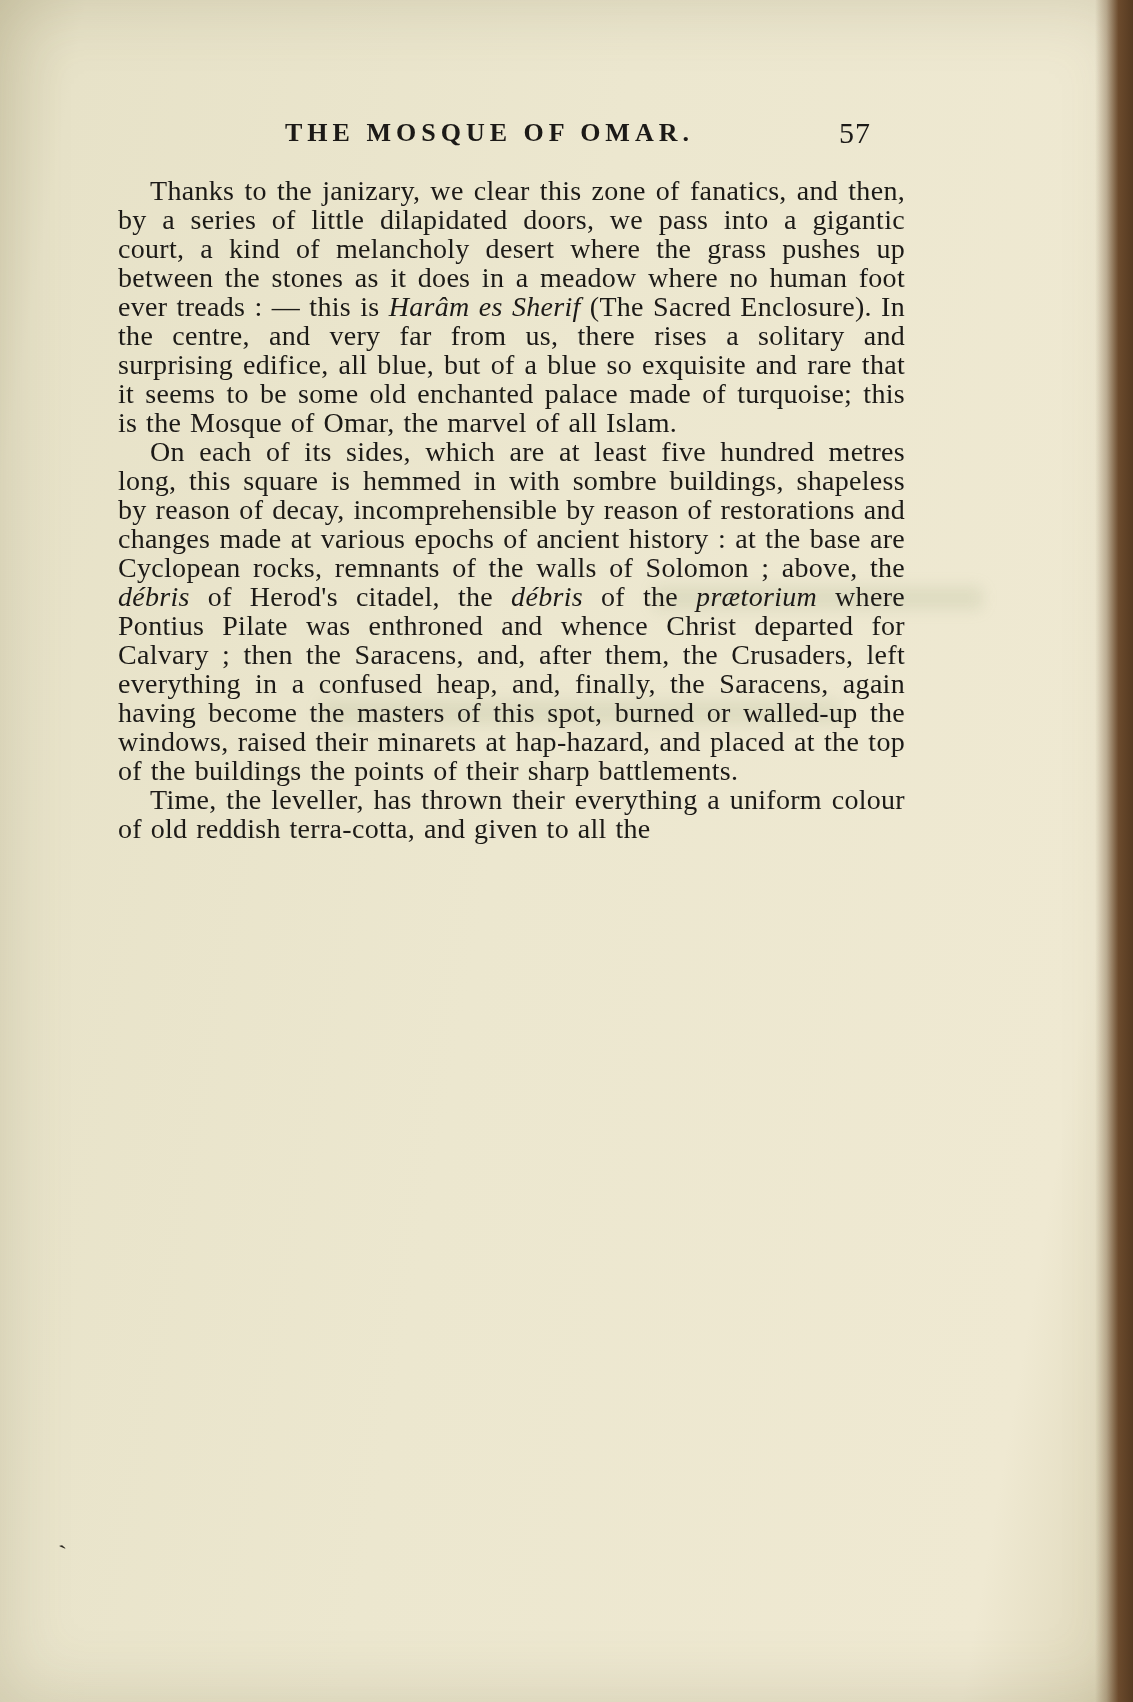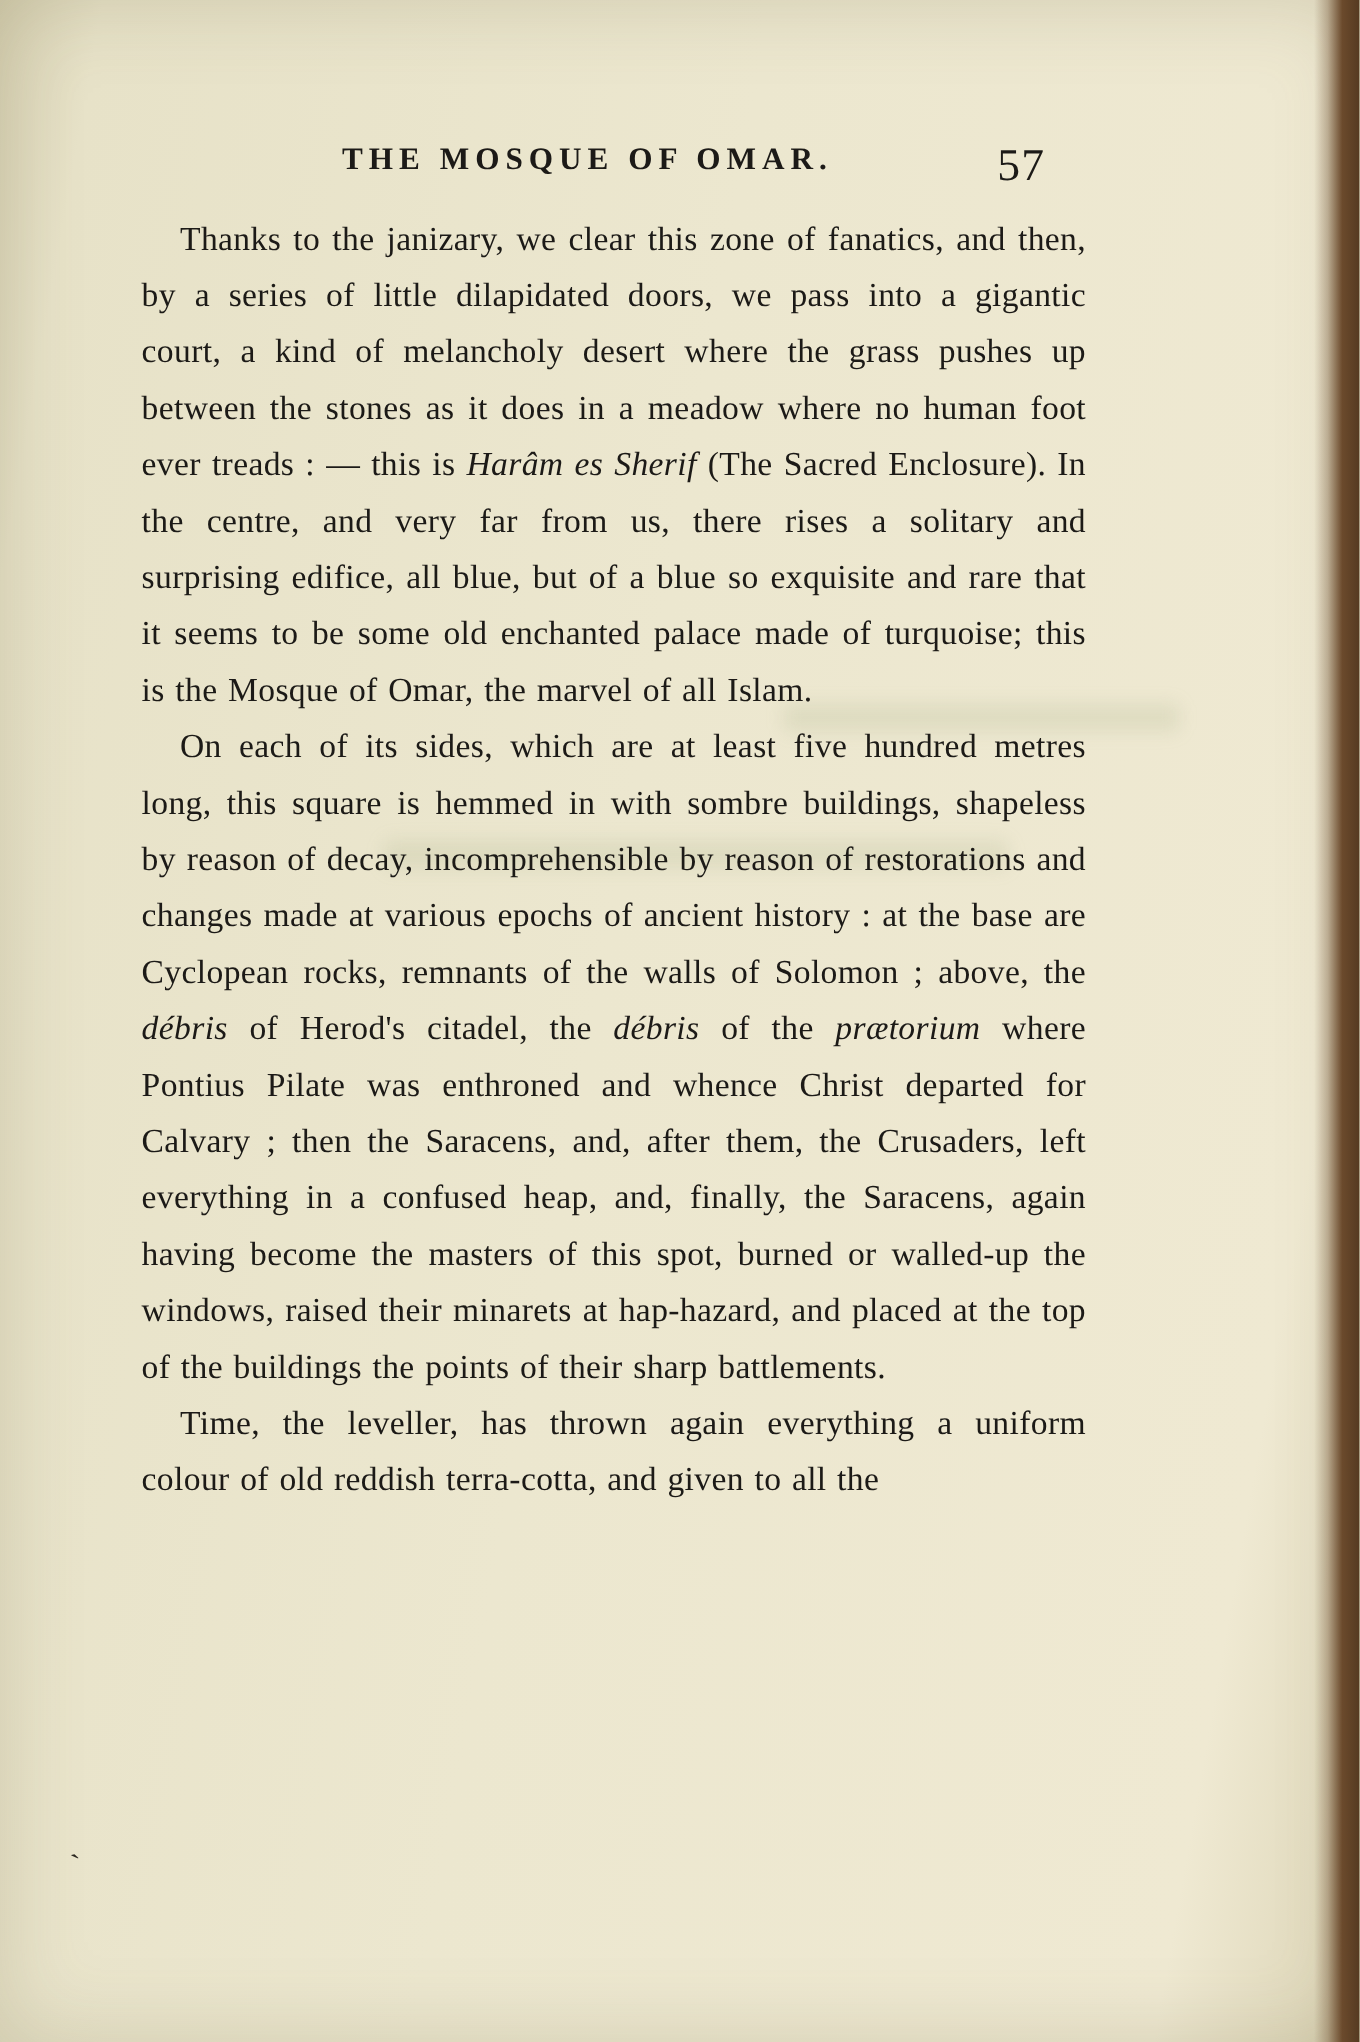--- a/index.html
+++ b/index.html
@@ -69,35 +69,35 @@
     transform: translateX(-22px);
     font-size: 26px;
     font-weight: 700;
     letter-spacing: 5px;
     white-space: nowrap;
   }
   .page-number {
     position: absolute;
     right: 34px;
     top: -2px;
-    font-size: 38px;
+    font-size: 30px;
     letter-spacing: 1px;
   }
 
   .page-body {
     position: absolute;
     left: 118px;
     top: 176px;
     width: 787px;
   }
   .page-body p {
     margin: 0;
     text-indent: 32px;
     font-size: 28px;
-    line-height: 47px;
+    line-height: 29px;
     text-align: justify;
     word-spacing: 1.5px;
     letter-spacing: 0.3px;
   }
   .page-body p span.it { font-style: italic; }
 
   .pen-mark {
     position: absolute;
     left: 60px;
     top: 1540px;
@@ -115,20 +115,20 @@
   <div class="ghost g2"></div>
 
   <div class="header">
     <div class="running-title">THE MOSQUE OF OMAR.</div>
     <div class="page-number">57</div>
   </div>
 
   <div class="page-body">
       <p><span>Thanks to the janizary, we clear this zone of fanatics, and then, by a series of little dilapidated doors, we pass into a gigantic court, a kind of melancholy desert where the grass pushes up between the stones as it does in a meadow where no human foot ever treads : — this is </span><span class="it">Harâm es Sherif</span><span> (The Sacred Enclosure). In the centre, and very far from us, there rises a solitary and surprising edifice, all blue, but of a blue so exquisite and rare that it seems to be some old enchanted palace made of turquoise; this is the Mosque of Omar, the marvel of all Islam.</span></p>
       <p><span>On each of its sides, which are at least five hundred metres long, this square is hemmed in with sombre buildings, shapeless by reason of decay, incomprehensible by reason of restorations and changes made at various epochs of ancient history :  at the base are Cyclopean rocks, remnants of the walls of Solomon ;  above, the </span><span class="it">débris</span><span> of Herod's citadel, the </span><span class="it">débris</span><span> of the </span><span class="it">prætorium</span><span> where Pontius Pilate was enthroned and whence Christ departed for Calvary ; then the Saracens, and, after them, the Crusaders, left everything in a confused heap, and, finally, the Saracens, again having become the masters of this spot, burned or walled-up the windows, raised their minarets at hap-hazard, and placed at the top of the buildings the points of their sharp battlements.</span></p>
-      <p><span>Time, the leveller, has thrown again everything a uniform colour of old reddish terra-cotta, and given to all the</span></p>
+      <p><span>Time, the leveller, has thrown their everything a uniform colour of old reddish terra-cotta, and given to all the</span></p>
     </div>
 
   <div class="pen-mark">ˋ</div>
 
   <div class="edge-strip"></div>
 
 </div>
 
 </body></html>

